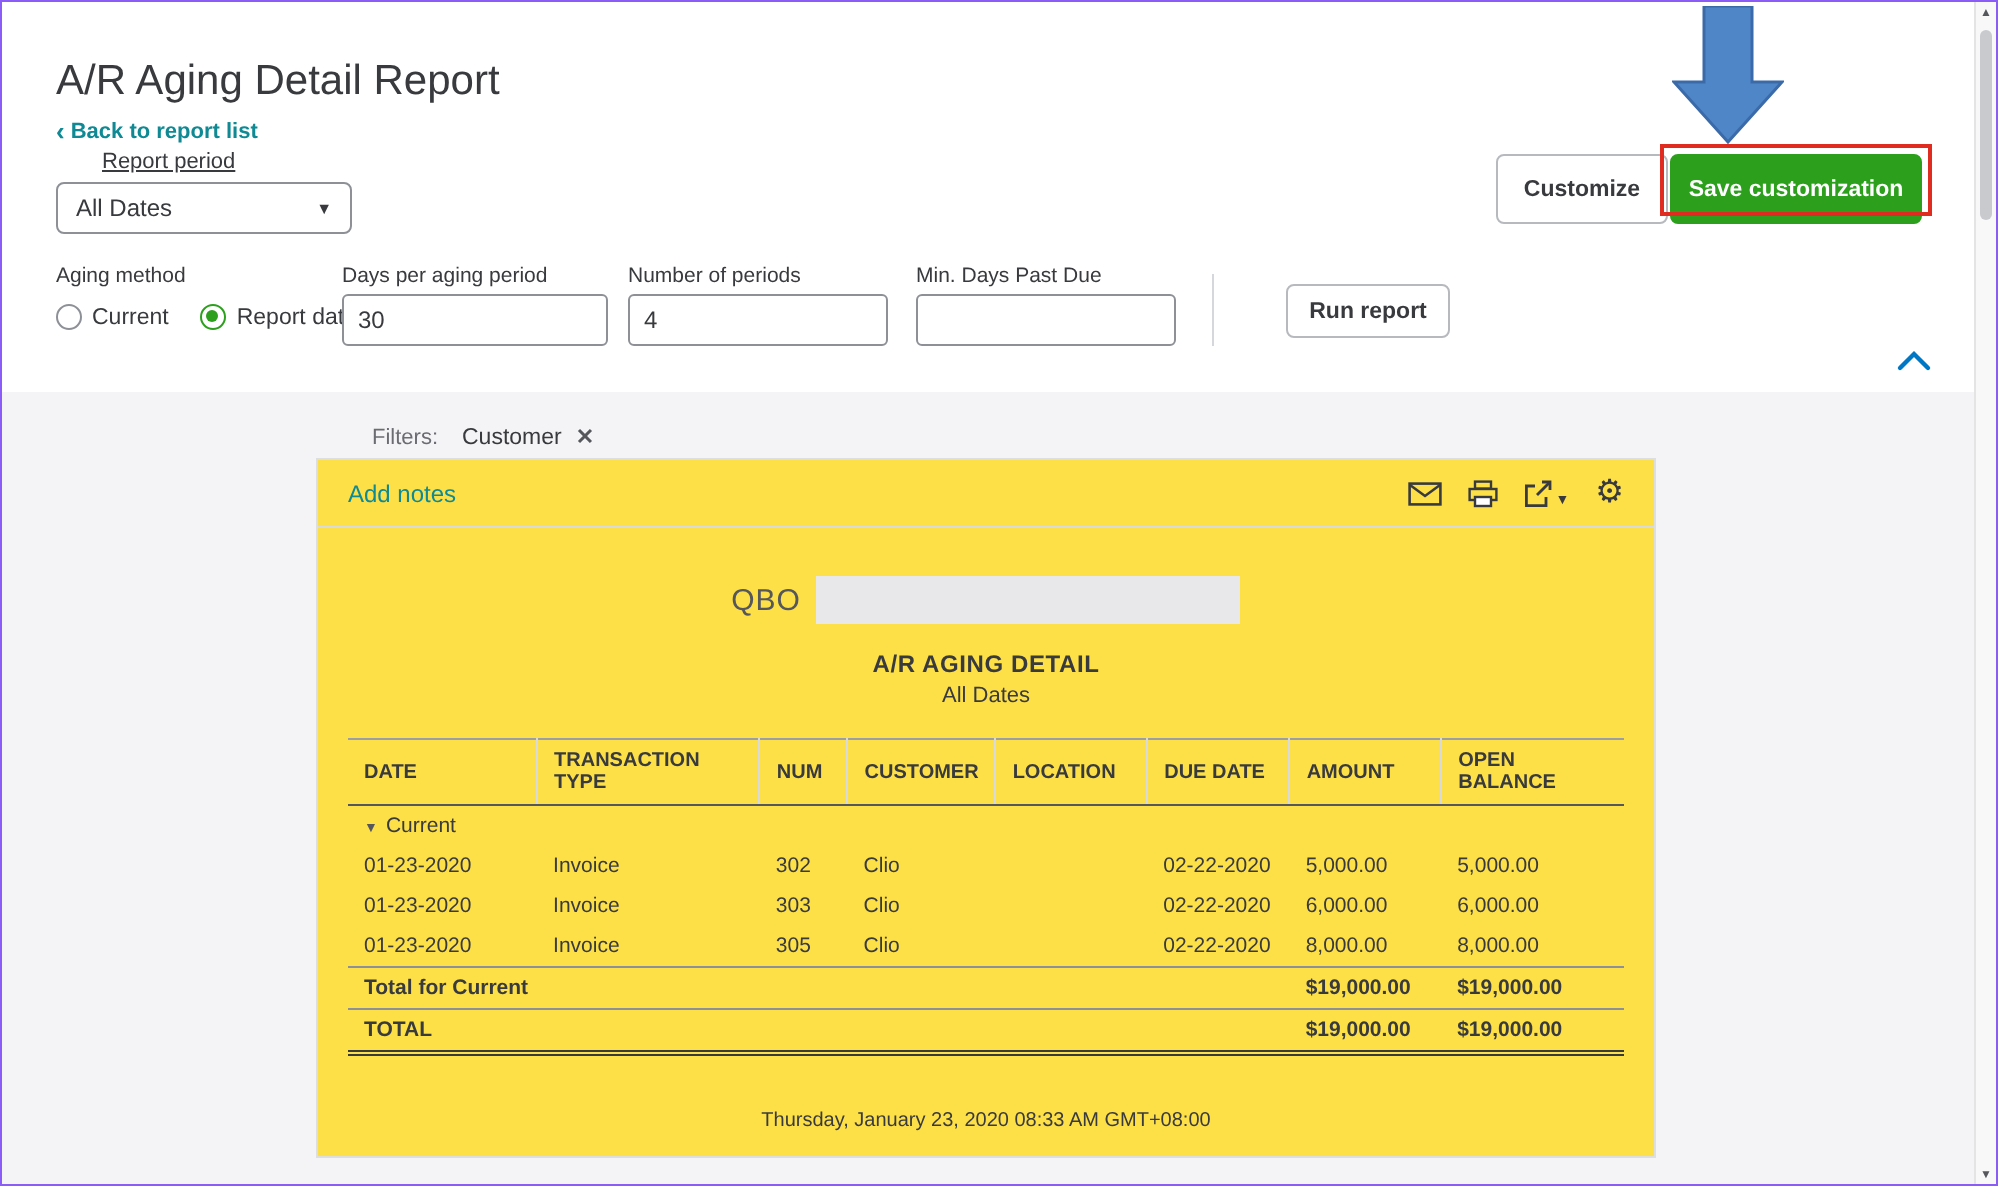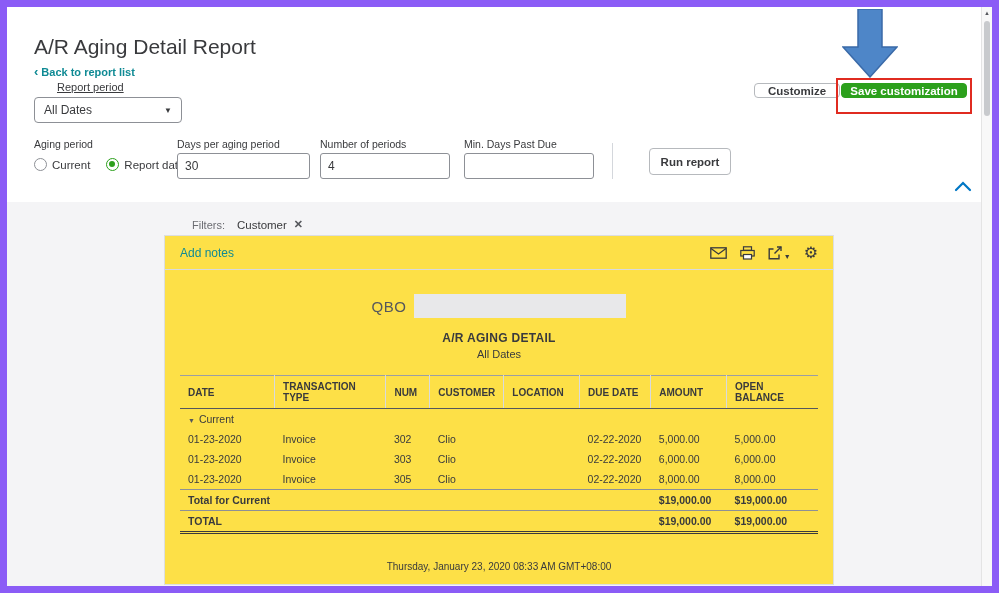--- a/index.html
+++ b/index.html
@@ -1,31 +1,31 @@
 <!DOCTYPE html>
 <html><head>
 <meta charset="utf-8">
 <style>
   * { margin:0; padding:0; box-sizing:border-box; }
   body { font-family:"Liberation Sans", sans-serif; background:#e9e9e9; }
   .screen{ position:relative; width:999px; height:593px; background:#ffffff;
-           border:7px solid #8b5cf6; overflow:hidden; color:#393a3d; }
+           border:1px solid #8b5cf6; overflow:hidden; color:#393a3d; }
 
   
   .page-title{ position:absolute; left:27px; top:28px; font-size:21px; font-weight:400; color:#393a3d; }
   .back-link{ position:absolute; left:27px; top:59px; font-size:11px; color:#0f8a94; cursor:pointer;
               display:flex; align-items:center; gap:3px; font-weight:700;}
   .back-link .chev{ font-size:13px; line-height:10px; }
   .report-period-label{ position:absolute; left:27px; top:74px; font-size:11px; text-decoration:underline; color:#393a3d;padding-left:23px;}
   .select{ position:absolute; left:27px; top:90px; width:148px; height:26px; border:1px solid #8d9096;
            border-radius:4px; background:#fff; display:flex; align-items:center; justify-content:space-between;
            padding:0 9px; font-size:12px; cursor:pointer;}
   .select .caret{ font-size:8px; color:#393a3d; }
 
-  .btn{ height:15px; border:1px solid #b6b9bd; border-radius:4px; background:#fff; font-size:11.5px;
+  .btn{ height:35px; border:1px solid #b6b9bd; border-radius:4px; background:#fff; font-size:11.5px;
         font-weight:700; color:#393a3d; display:flex; align-items:center; justify-content:center; cursor:pointer;}
   .customize-btn{ position:absolute; left:747px; top:76px; width:86px; }
   .save-btn{ position:absolute; left:834px; top:76px; width:126px; background:#2ca01c; border-color:#2ca01c; color:#fff;}
   .red-rect{ position:absolute; left:829px; top:71px; width:136px; height:36px; border:2px solid #e02b20; pointer-events:none;}
   .blue-arrow{ position:absolute; left:835px; top:2px; width:56px; height:69px; pointer-events:none;}
 
   
   .ctl-label{ position:absolute; font-size:10.5px; color:#393a3d; }
   .radio-row{ position:absolute; left:27px; top:151px; display:flex; gap:16px; align-items:center; font-size:11.5px;}
   .radio{ display:flex; align-items:center; gap:5px; cursor:pointer;}
@@ -102,21 +102,21 @@
     <span class="caret">▼</span>
   </div>
 
   <div class="btn customize-btn">Customize</div>
   <div class="btn save-btn">Save customization</div>
   <div class="red-rect"></div>
   <svg class="blue-arrow" viewBox="0 0 56 69">
     <polygon points="16,0 40,0 40,38 55,38 28,68 1,38 16,38" fill="#4e86c8" stroke="#3a6aa8" stroke-width="1.5"></polygon>
   </svg>
 
-  <div class="ctl-label" style="left:27px; top:131px;">Aging period</div>
+  <div class="ctl-label" style="left:27px; top:131px;">Aging method</div>
   <div class="radio-row">
     <div class="radio">
       <span class="dot"></span>
       <span>Current</span>
     </div>
     <div class="radio selected">
       <span class="dot"></span>
       <span>Report date</span>
     </div>
   </div>

